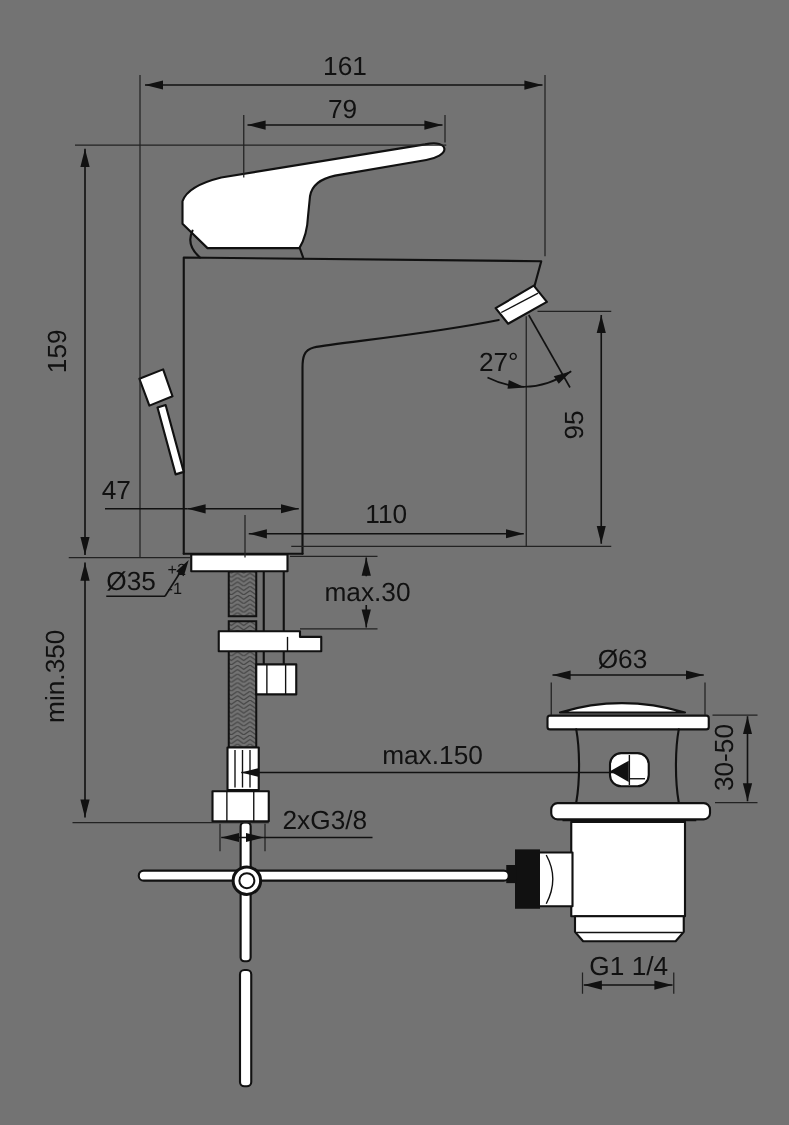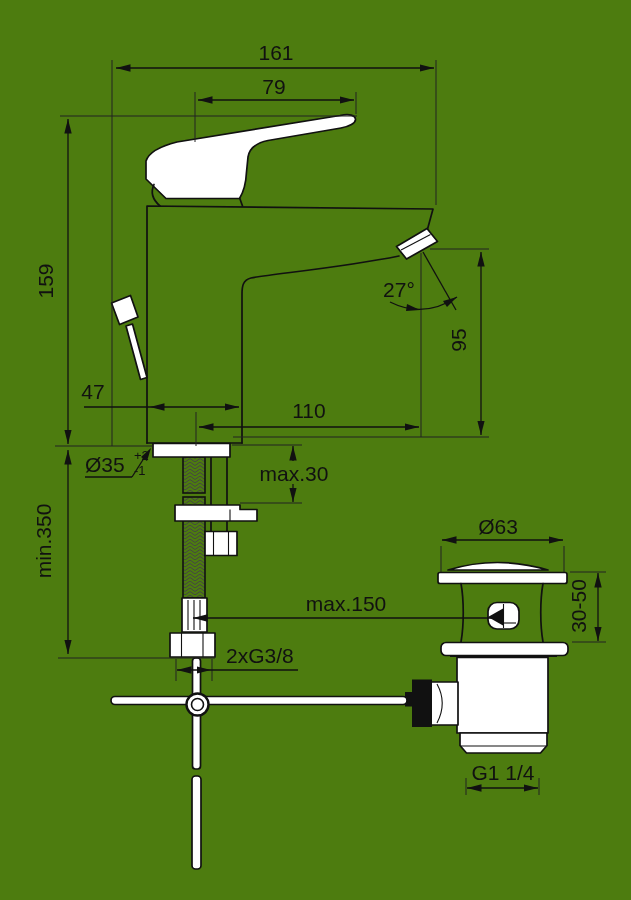--- a/index.html
+++ b/index.html
@@ -1,16 +1,16 @@
 <!DOCTYPE html>
 <html><head>
 <meta charset="utf-8">
 <style>
   html,body{margin:0;padding:0;background:#fff;}
-  .sheet{position:relative;width:631px;height:900px;background:#4d7c0f;overflow:hidden;
+  .sheet{position:relative;width:631px;height:900px;background:#737373;overflow:hidden;
          font-family:"Liberation Sans", sans-serif;}
   svg{display:block;}
   svg text{fill:#111;font-family:"Liberation Sans", sans-serif;font-size:21px;}
   svg text.small{font-size:13px;}
   .obj{stroke:#111;stroke-width:1.7;fill:none;stroke-linejoin:round;stroke-linecap:round;}
   .objw{stroke:#111;stroke-width:1.7;fill:#fff;stroke-linejoin:round;}
   .thin{stroke:#111;stroke-width:1.1;fill:none;}
   .ext{stroke:#222;stroke-width:1;fill:none;}
   .dim{stroke:#111;stroke-width:1.3;fill:none;}
   .fillb{fill:#111;stroke:none;}

